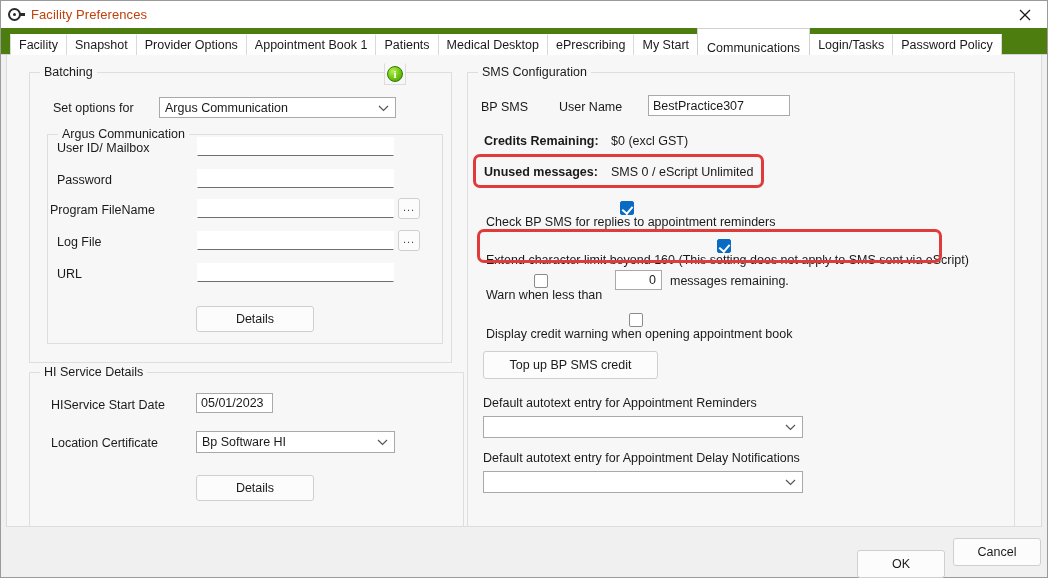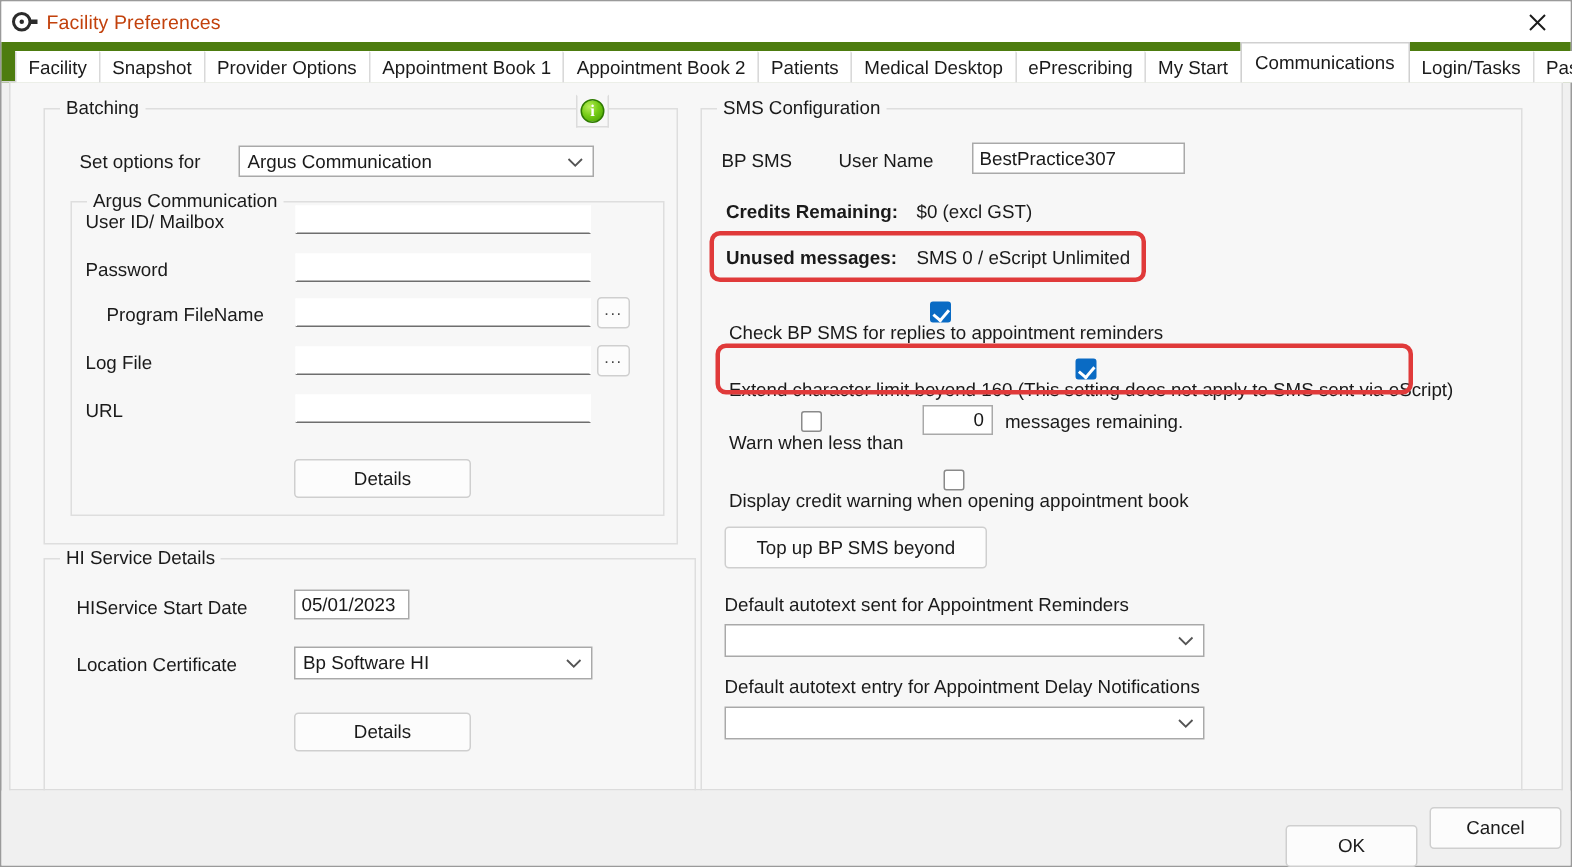--- a/index.html
+++ b/index.html
@@ -87,21 +87,21 @@
   }
   .tab.active {
     height: 27px;
     background: #ffffff;
     border-left: 1px solid #d0d0d0;
     border-right: 1px solid #d0d0d0;
     border-top: 1px solid #d0d0d0;
     z-index: 3;
     font-size: 12.5px;
     padding: 0 9px;
-    align-items: center;
+    align-items: flex-end;
   }
 
   
   .content {
     flex: 1 1 auto;
     position: relative;
     background: #f7f7f7;
     border-top: none;
     margin: 0 5px 0 5px;
     border-left: 1px solid #dcdcdc;
@@ -278,23 +278,20 @@
     <div class="tab">
         <span>Snapshot</span>
       </div>
     <div class="tab">
         <span>Provider Options</span>
       </div>
     <div class="tab">
         <span>Appointment Book 1</span>
       </div>
     <div class="tab">
-        <span>Appointment Book 2</span>
-      </div>
-    <div class="tab">
         <span>Patients</span>
       </div>
     <div class="tab">
         <span>Medical Desktop</span>
       </div>
     <div class="tab">
         <span>ePrescribing</span>
       </div>
     <div class="tab">
         <span>My Start</span>
@@ -336,21 +333,21 @@
     <div class="lbl" style="left:50px; top:86px;">User ID/ Mailbox</div>
     <div class="tbox" style="left:190px; top:82px; width:197px; height:19px;">
       <span></span>
     </div>
 
     <div class="lbl" style="left:50px; top:118px;">Password</div>
     <div class="tbox" style="left:190px; top:114px; width:197px; height:19px;">
       <span></span>
     </div>
 
-    <div class="lbl" style="left:64px; top:148px;">Program FileName</div>
+    <div class="lbl" style="left:43px; top:148px;">Program FileName</div>
     <div class="tbox" style="left:190px; top:144px; width:197px; height:19px;">
       <span></span>
     </div>
     <div class="btn small" style="left:391px; top:143px; width:22px; height:21px;">
       <span>...</span>
     </div>
 
     <div class="lbl" style="left:50px; top:180px;">Log File</div>
     <div class="tbox" style="left:190px; top:176px; width:197px; height:19px;">
       <span></span>
@@ -427,24 +424,24 @@
       <span>0</span>
     </div>
     <div class="lbl" style="left:663px; top:219px;">messages remaining.</div>
 
     <div class="cbrow" style="left:479px; top:258px;">
       <span class="cb"></span>
       <span>Display credit warning when opening appointment book</span>
     </div>
 
     <div class="btn" style="left:476px; top:296px; width:175px; height:28px;">
-      <span>Top up BP SMS beyond</span>
-    </div>
-
-    <div class="lbl" style="left:476px; top:341px;">Default autotext sent for Appointment Reminders</div>
+      <span>Top up BP SMS credit</span>
+    </div>
+
+    <div class="lbl" style="left:476px; top:341px;">Default autotext entry for Appointment Reminders</div>
     <div class="combo" style="left:476px; top:361px; width:320px; height:22px;">
       <span></span>
       <span class="chev">
         <svg width="11" height="7" viewBox="0 0 11 7">
             <polyline points="1,1 5.5,5.5 10,1" fill="none" stroke="#555" stroke-width="1.2"></polyline>
           </svg>
       </span>
     </div>
 
     <div class="lbl" style="left:476px; top:396px;">Default autotext entry for Appointment Delay Notifications</div>

